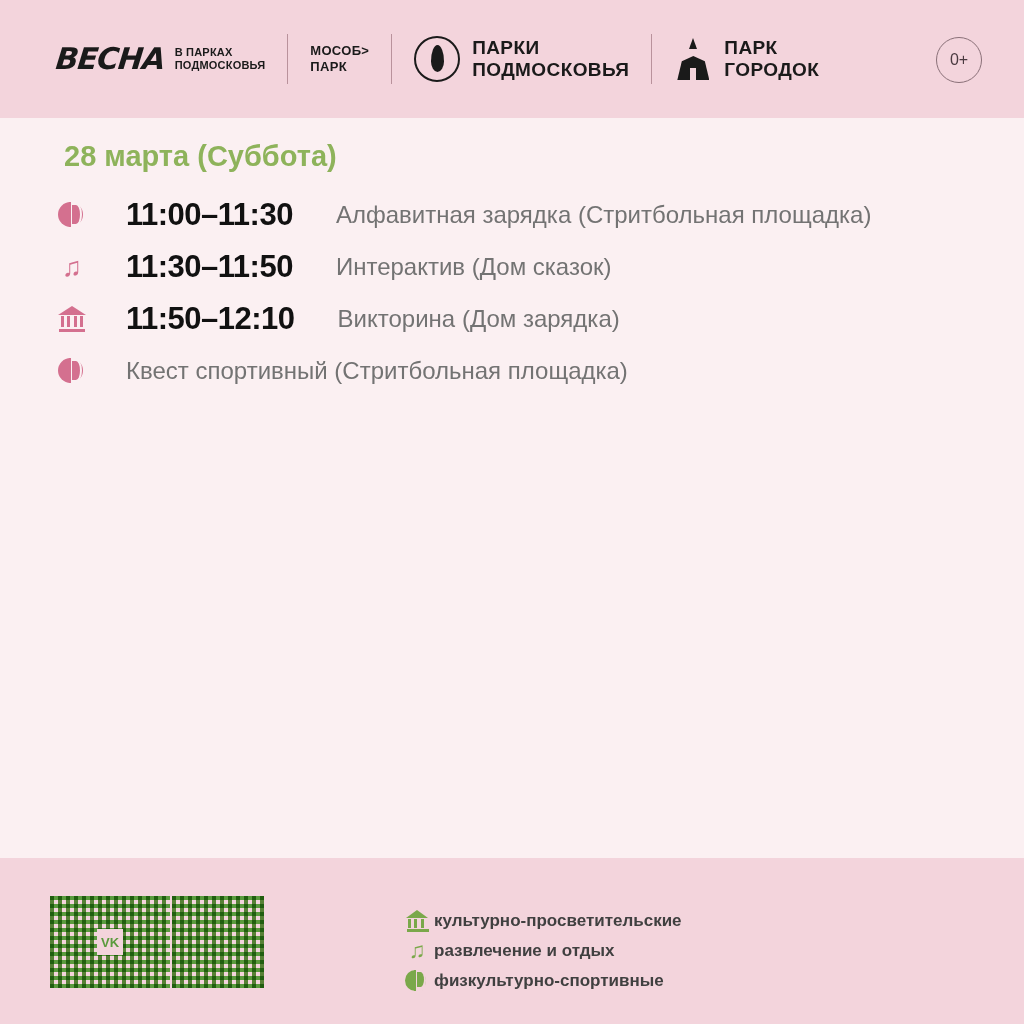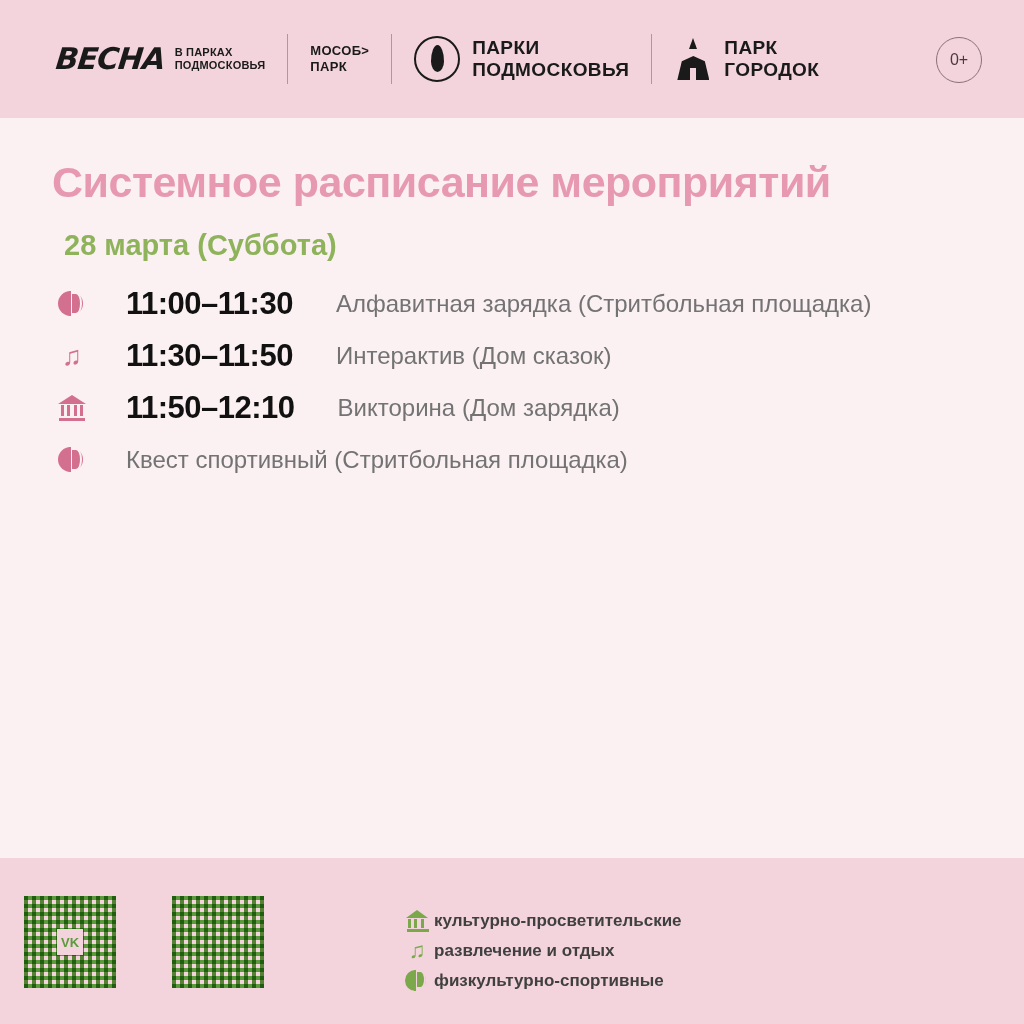--- a/index.html
+++ b/index.html
@@ -277,21 +277,21 @@
   }
   .qr {
     position: absolute;
     top: 38px;
     width: 92px; height: 92px;
     background:
       repeating-linear-gradient(to right, #5b9b3e 0 4px, transparent 4px 8px),
       repeating-linear-gradient(to bottom, #5b9b3e 0 4px, #f3d4dc 4px 8px);
     background-blend-mode: multiply;
   }
-  .qr1 { left: 24px; }
+  .qr1 { left: 50px; padding-left: 28px; }
   .qr2 { left: 172px; }
   .qr-badge {
     position: absolute;
     left: 50%; top: 50%;
     transform: translate(-50%,-50%);
     width: 26px; height: 26px;
     background: #f3d4dc;
     display: flex;
     align-items: center;
     justify-content: center;
@@ -382,21 +382,20 @@
           <div>ПАРК</div>
           <div>ГОРОДОК</div>
         </div>
       </div>
 
     </div>
     <div class="age-badge">0+</div>
   </div>
 
   <div class="main">
-    <div class="title">Системное расписание мероприятий</div>
     <div class="date">28 марта (Суббота)</div>
 
     <div class="events">
 
       <div class="event">
         <div class="ev-icon">
           <div class="icon-sport">
               <div class="ball"></div>
               <div class="cut"></div>
               <div class="inner"></div>

